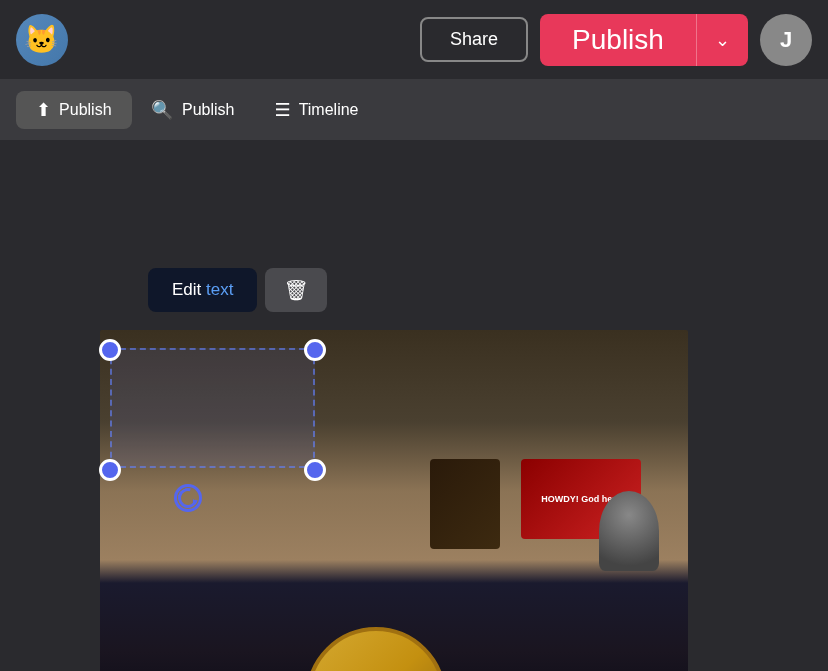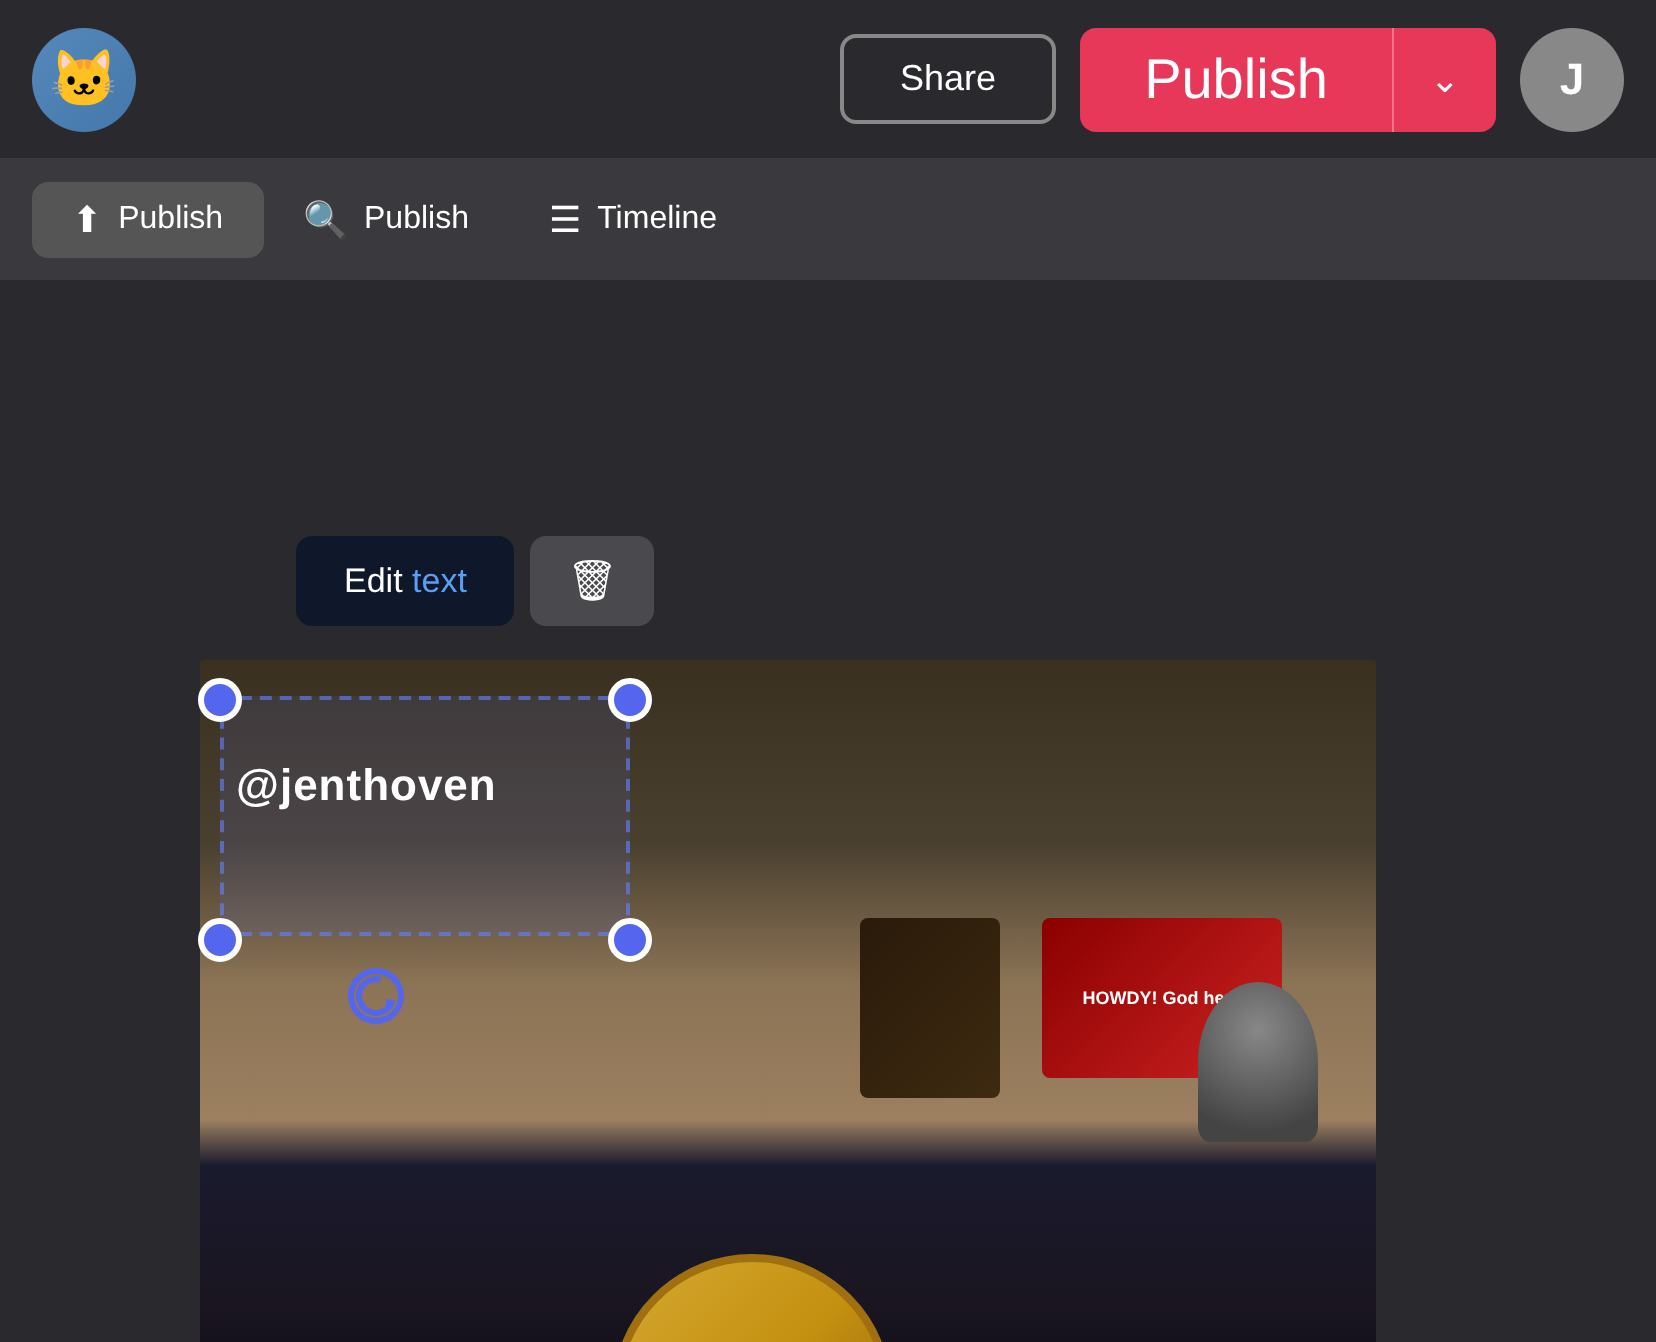--- a/index.html
+++ b/index.html
@@ -375,21 +375,20 @@
       <div class="table-item-lamp"></div>
 
       <div class="bottom-circle">
         
       </div>
     </div>
   </div>
 
   <div class="selection-box"></div>
 
-  <div class="text-label">@jenthoven</div>
 
   <div class="handle" style="top: 210px; left: 110px;"></div>
 
   <div class="handle" style="top: 210px; left: 315px;"></div>
 
   <div class="handle" style="top: 330px; left: 110px;"></div>
 
   <div class="handle" style="top: 330px; left: 315px;"></div>
 
   <div class="rotate-handle" style="top: 358px; left: 188px;">

